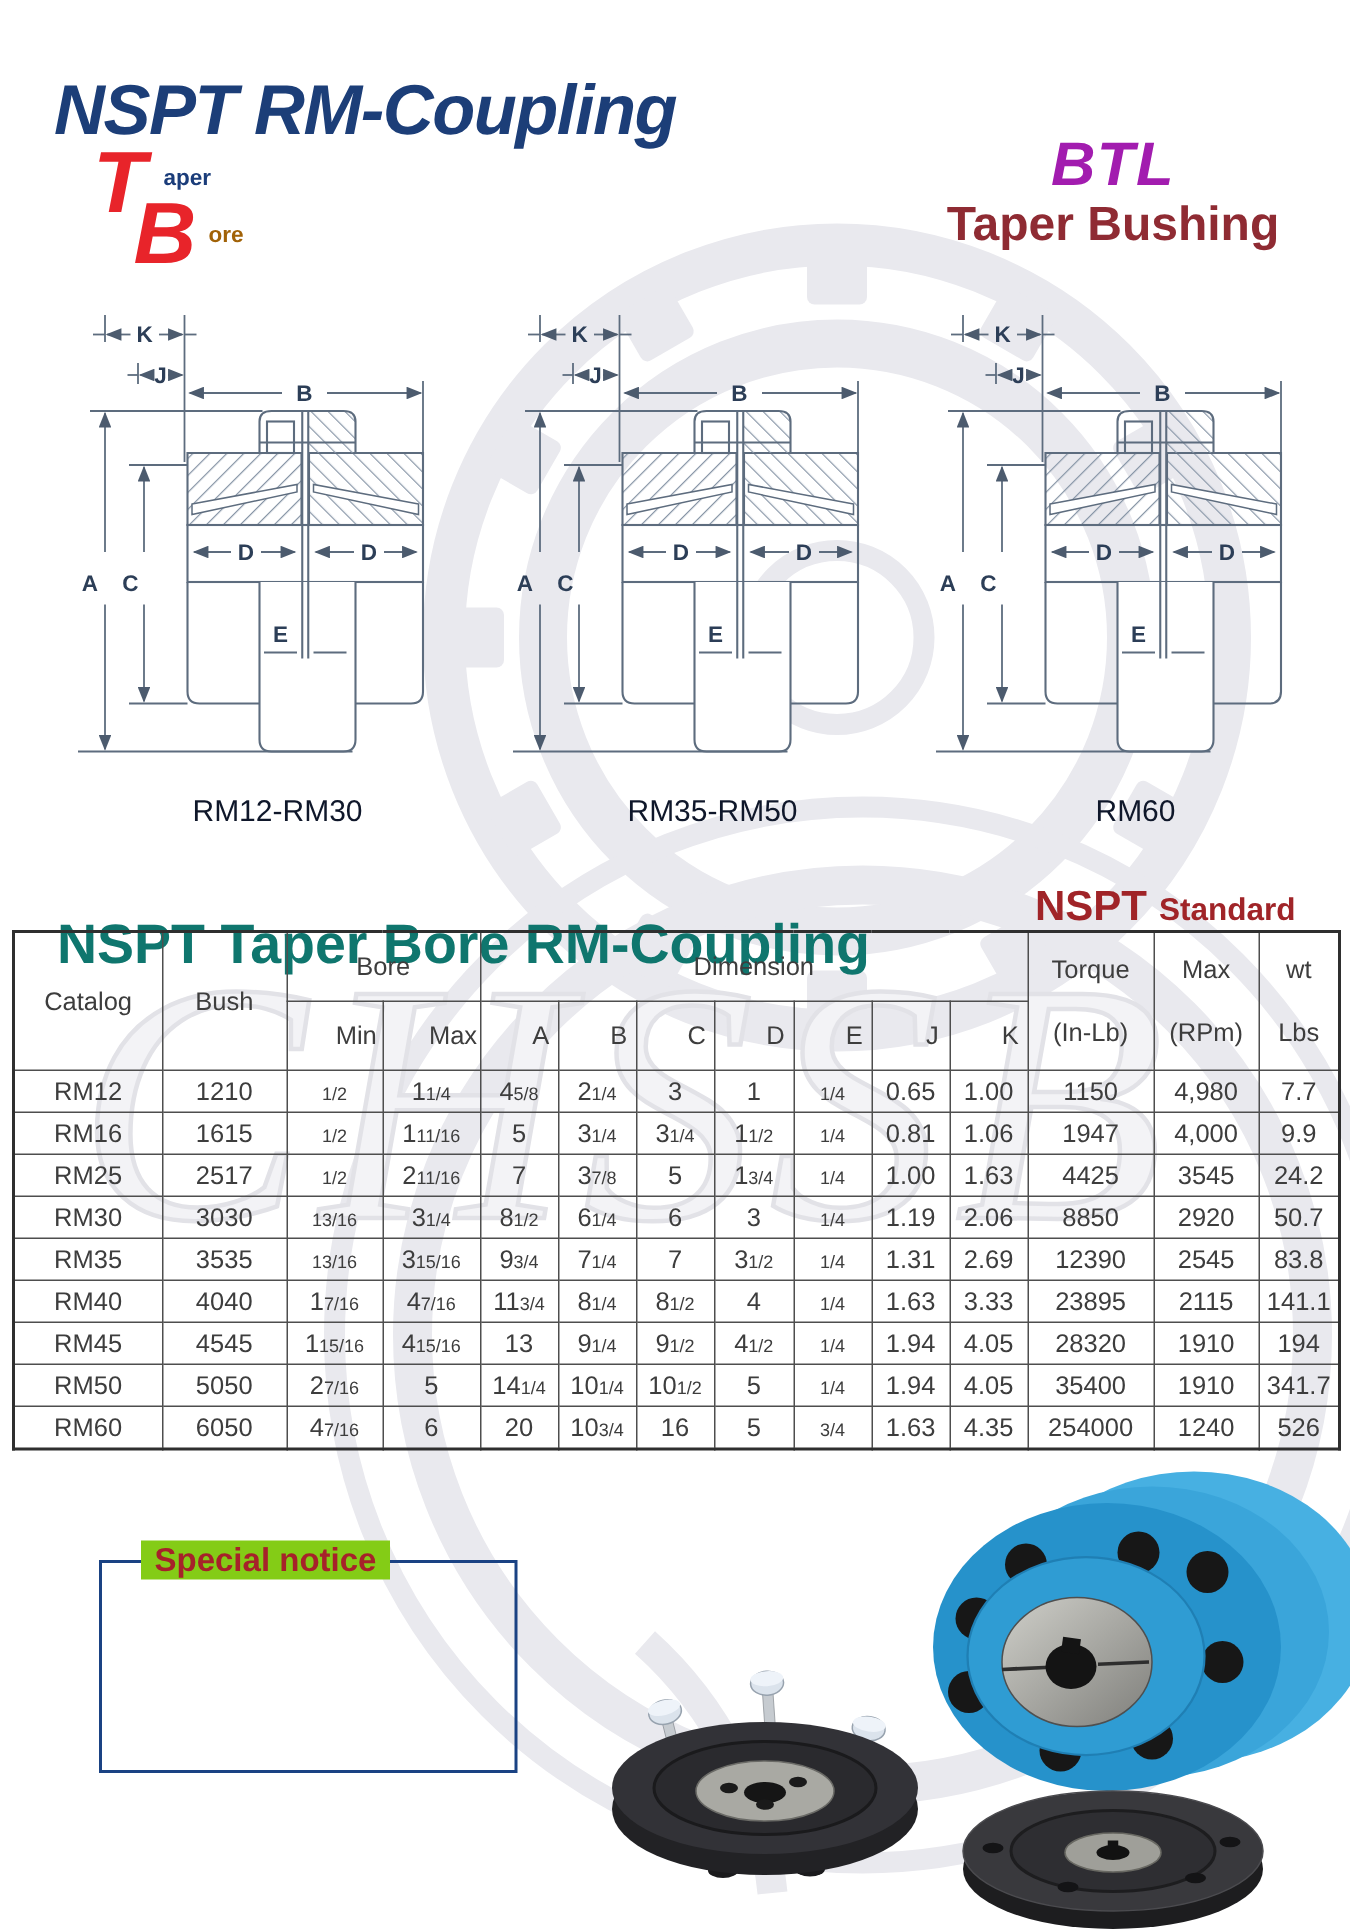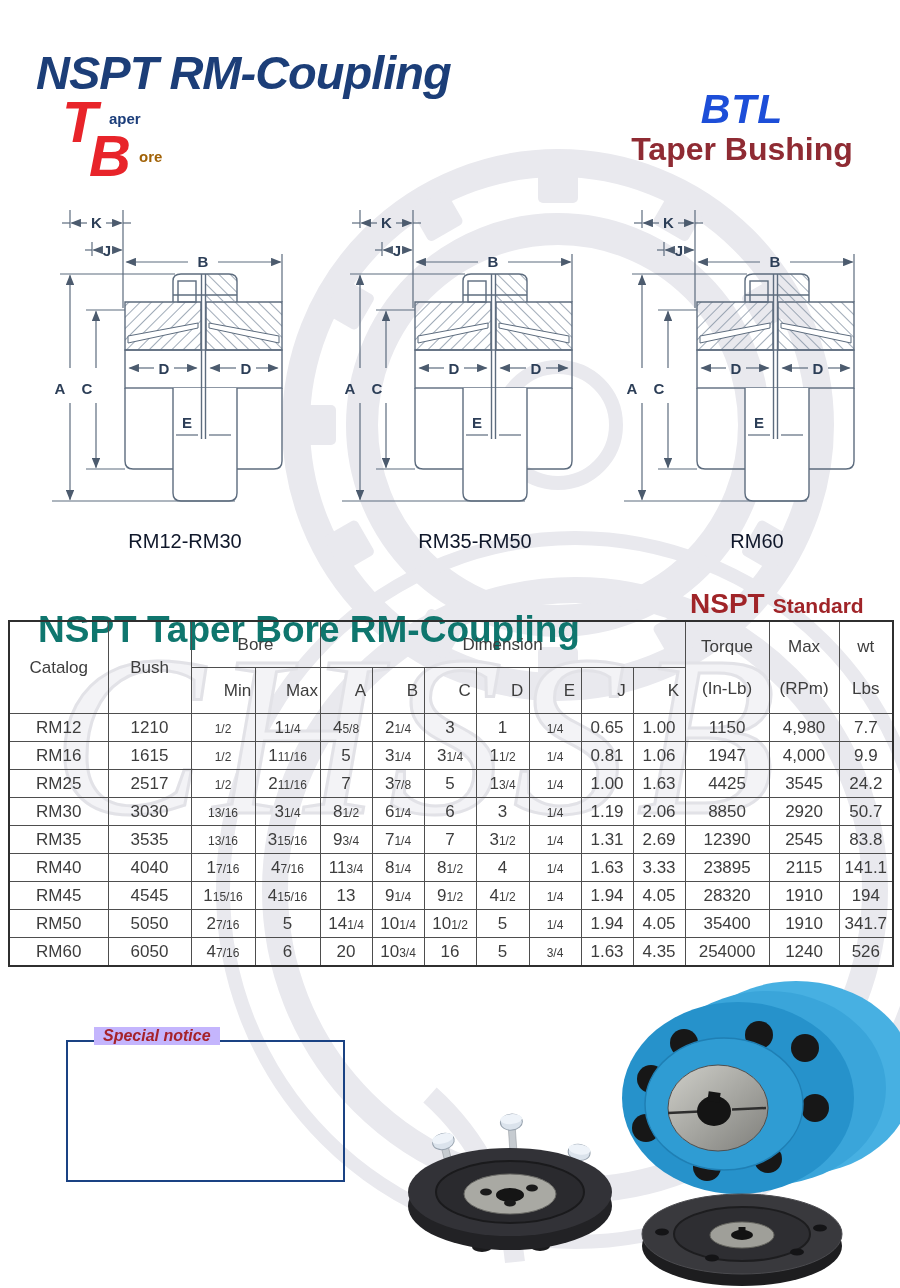--- a/index.html
+++ b/index.html
@@ -14,21 +14,21 @@
 
   
   .title{position:absolute;left:36px;top:14px;font-size:47px;font-weight:bold;font-style:italic;
          color:#1c3e78;letter-spacing:-1px;}
   .tb-logo{position:absolute;left:62px;top:94px;width:130px;height:90px;}
   .tb-t{position:absolute;left:0;top:-6px;font-size:58px;font-weight:bold;font-style:italic;color:#e8242a;}
   .tb-aper{position:absolute;left:47px;top:16px;font-size:15px;font-weight:bold;color:#1b3d7a;}
   .tb-b{position:absolute;left:27px;top:28px;font-size:58px;font-weight:bold;font-style:italic;color:#e8242a;}
   .tb-ore{position:absolute;left:77px;top:54px;font-size:15px;font-weight:bold;color:#a16207;}
   .btl{position:absolute;left:622px;top:86px;width:240px;text-align:center;
-       font-size:41px;font-weight:bold;font-style:italic;color:#1d4ed8;letter-spacing:1px;}
+       font-size:41px;font-weight:bold;font-style:italic;color:#a21caf;letter-spacing:1px;}
   .btl-sub{position:absolute;left:622px;top:131px;width:240px;text-align:center;
        font-size:32px;font-weight:bold;color:#8f2b33;}
 
   
   .figure{position:absolute;top:198px;width:290px;height:365px;z-index:1;}
   .fig-1{left:40px;} .fig-2{left:330px;} .fig-3{left:612px;}
   .fig-slot{position:absolute;left:0;top:0;width:290px;height:330px;}
   .fig-slot svg{width:290px;height:330px;display:block;}
   .fig-caption{position:absolute;top:332px;left:0;width:100%;text-align:center;
                font-size:20px;color:#0f172a;}
@@ -48,22 +48,22 @@
   .spec-table{border:2px solid #2f2f2f;}
   .spec-table thead tr.h1 th{height:45px;}
   .spec-table thead tr.h2 th{height:45px;padding-left:29px;}
   .spec-table tbody td{height:27px;}
   .two-line div{line-height:42px;}
   .frac{font-size:12px;}
 
   
   .notice{position:absolute;left:66px;top:1040px;width:275px;height:138px;
           border:2px solid #1a4283;z-index:2;background:transparent;}
-  .notice-title{position:absolute;left:26px;top:-15px;background:#c4b5fd;padding:0 9px;
-          font-size:16px;font-weight:bold;font-style:italic;color:#a6222a;white-space:nowrap;}
+  .notice-title{position:absolute;left:26px;top:-15px;background:#84cc16;padding:0 9px;
+          font-size:22px;font-weight:bold;color:#a6222a;white-space:nowrap;}
   .notice-body{padding:9px 4px 0 9px;font-size:18px;line-height:23px;color:#1c4687;
           white-space:pre-line;}
 
   
   .photos{position:absolute;left:390px;top:978px;width:510px;height:310px;z-index:2;}
 </style>
 </head>
 <body>
 
 <div class="page">

